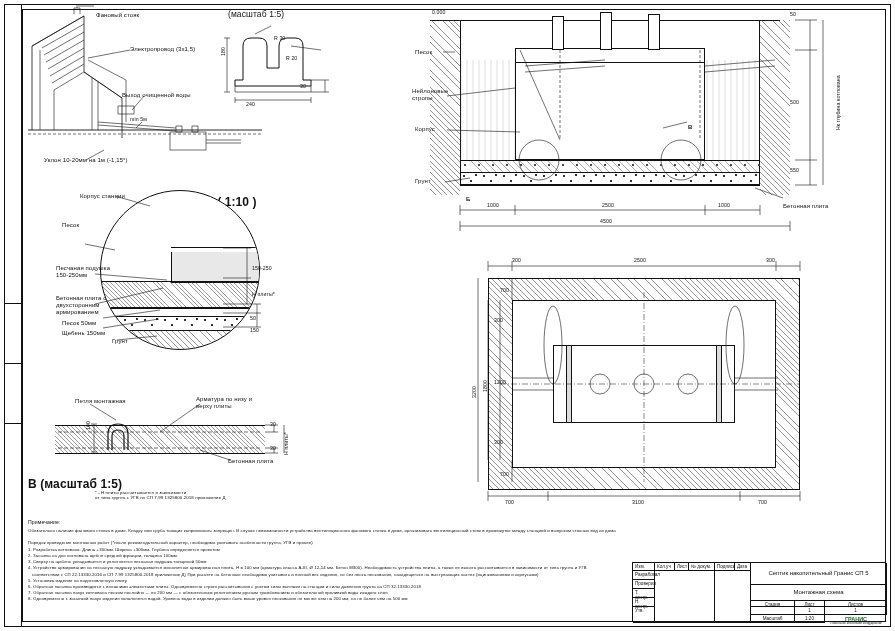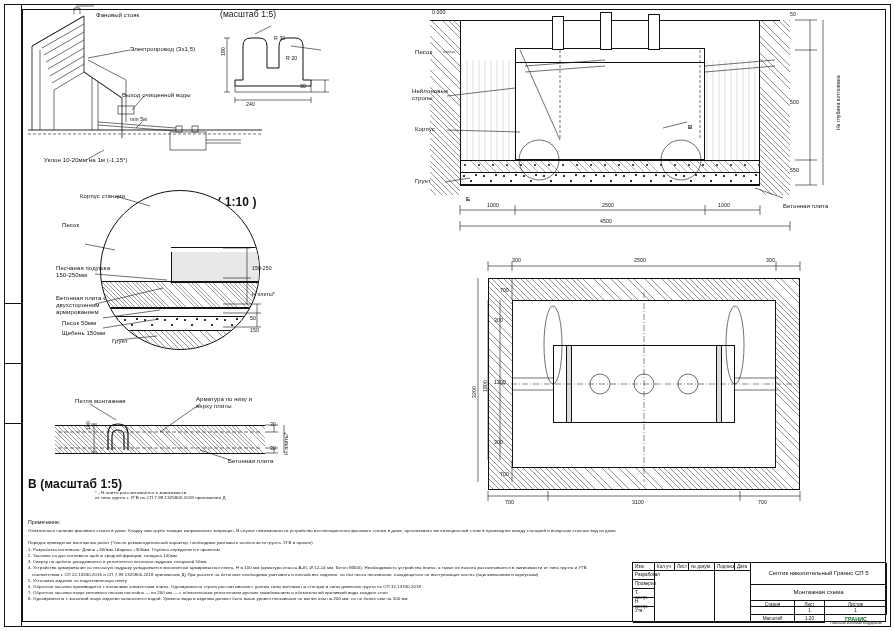--- a/index.html
+++ b/index.html
@@ -100,21 +100,21 @@
       <path class="leader" d="M60,150 L78,140"></path>
     </svg>
     <div class="t t6" style="left:96px;top:12px">Фановый стояк</div>
     <div class="t t6" style="left:130px;top:46px">Электропровод (3х1,5)</div>
     <div class="t t6" style="left:122px;top:92px">Выход очищенной воды</div>
     <div class="t" style="left:130px;top:117px">min 5м</div>
     <div class="t t6" style="left:44px;top:157px">Уклон 10-20мм на 1м (-1,15°)</div>
   </div>
 
   <div>
-    <div class="t t8" style="left:220px;top:10px">(масштаб 1:5)</div>
+    <div class="t t8" style="left:228px;top:10px">(масштаб 1:5)</div>
     <svg width="130" height="95" style="left:225px;top:28px">
       <path class="leader" d="M18,52 L18,18 Q18,10 26,10 L34,10 Q42,10 42,18 L42,40 L54,40 L54,18 Q54,10 62,10 L70,10 Q78,10 78,18 L78,52 L86,52 L86,58 L10,58 L10,52 Z" style="stroke-width:1;fill:#fff"></path>
       <path class="leader" d="M10,58 L10,64 L86,64 L86,58"></path>
 
       <path class="leader" d="M2,10 L2,64"></path>
       <path class="leader" d="M-1,10 L5,10"></path>
       <path class="leader" d="M-1,64 L5,64"></path>
       <path class="leader" d="M10,72 L86,72"></path>
       <path class="leader" d="M10,69 L10,75"></path>
       <path class="leader" d="M86,69 L86,75"></path>

